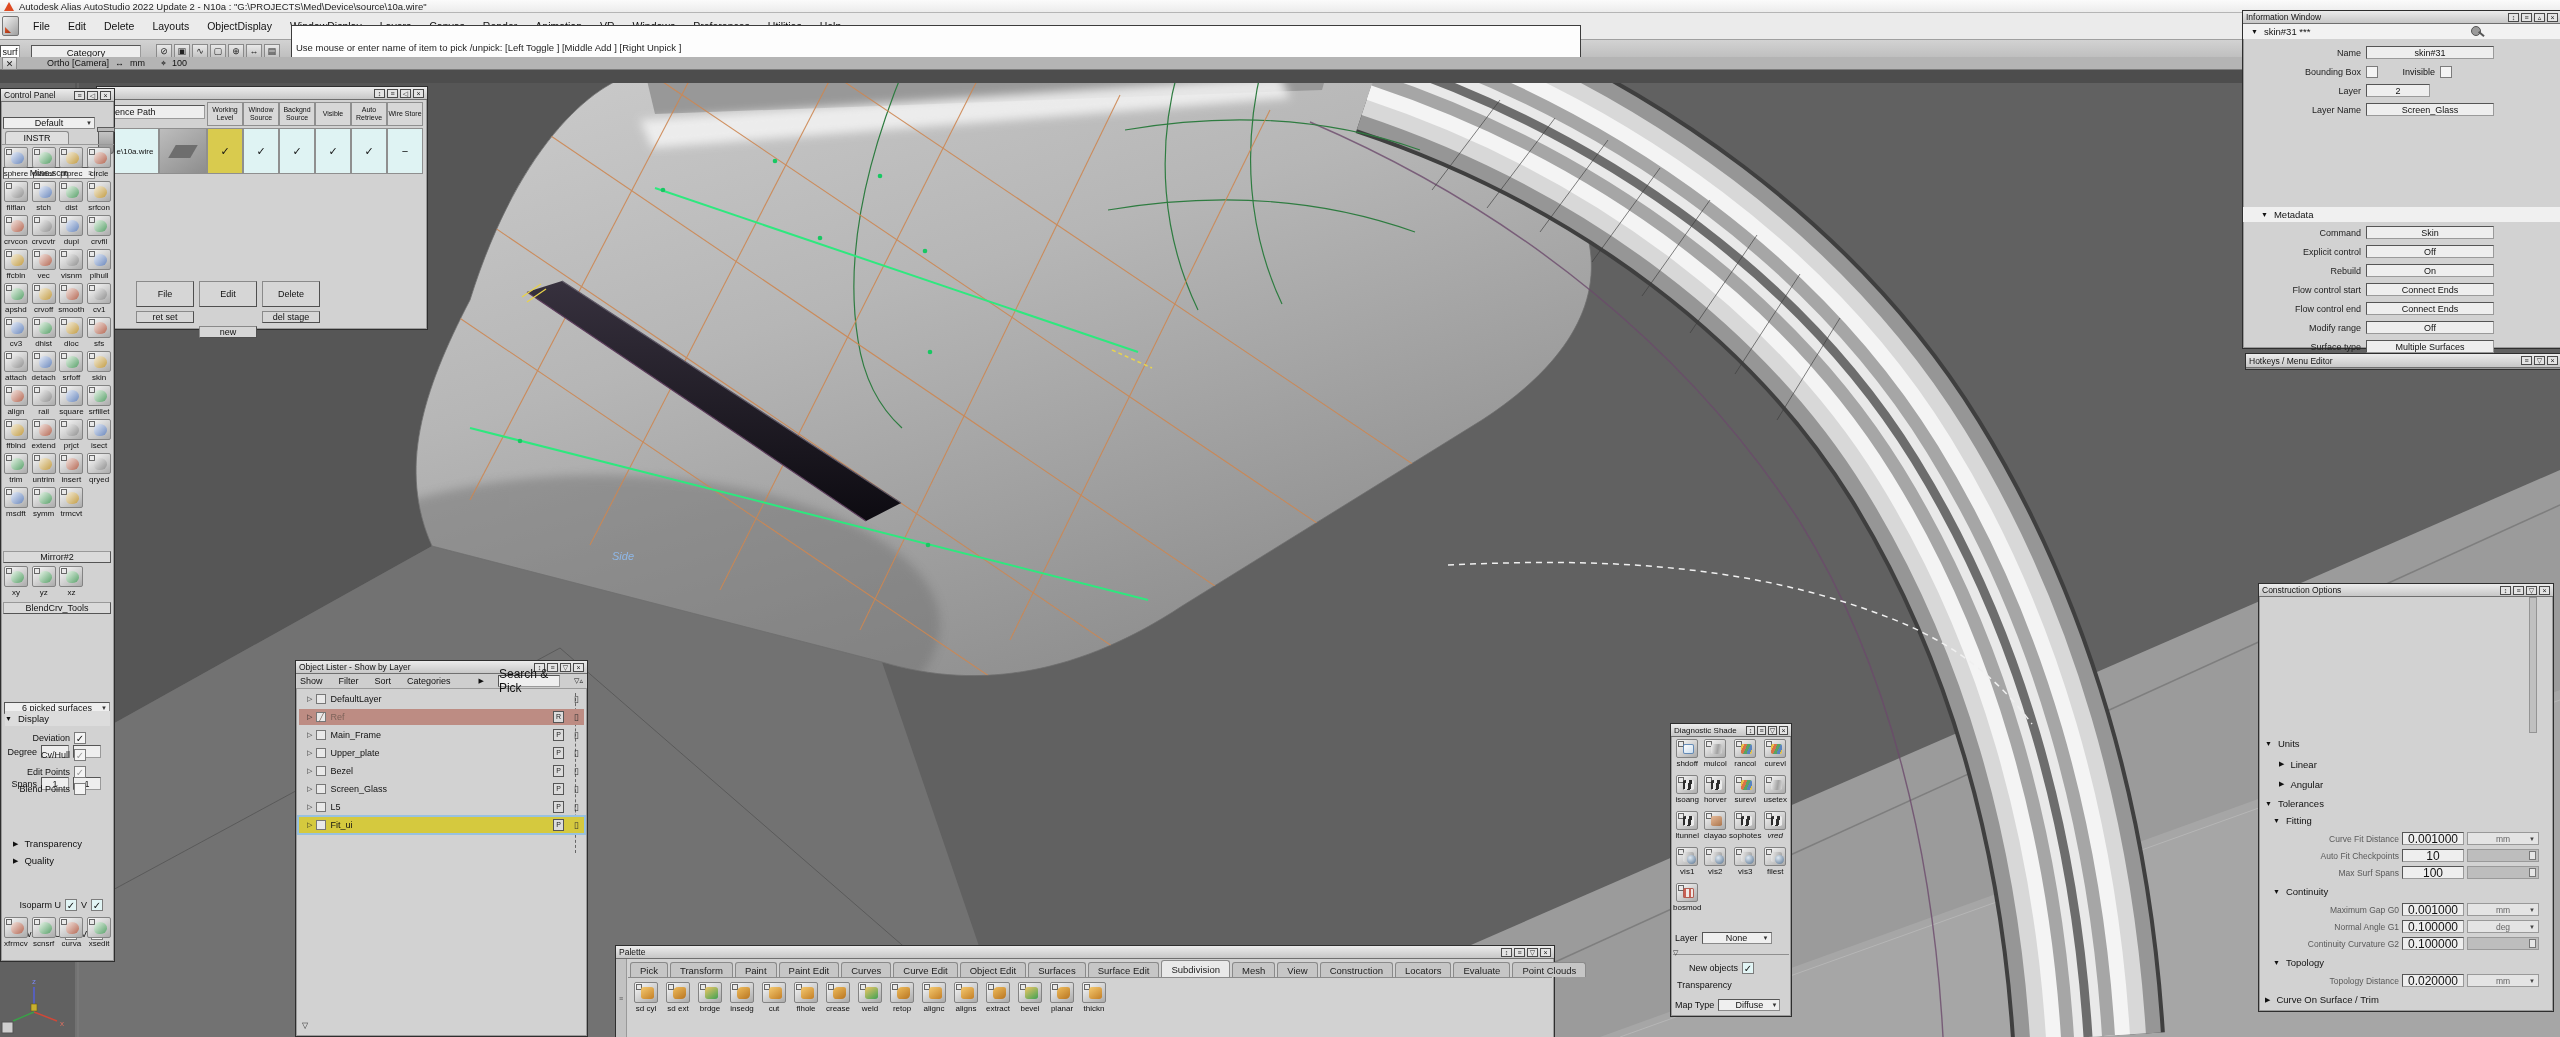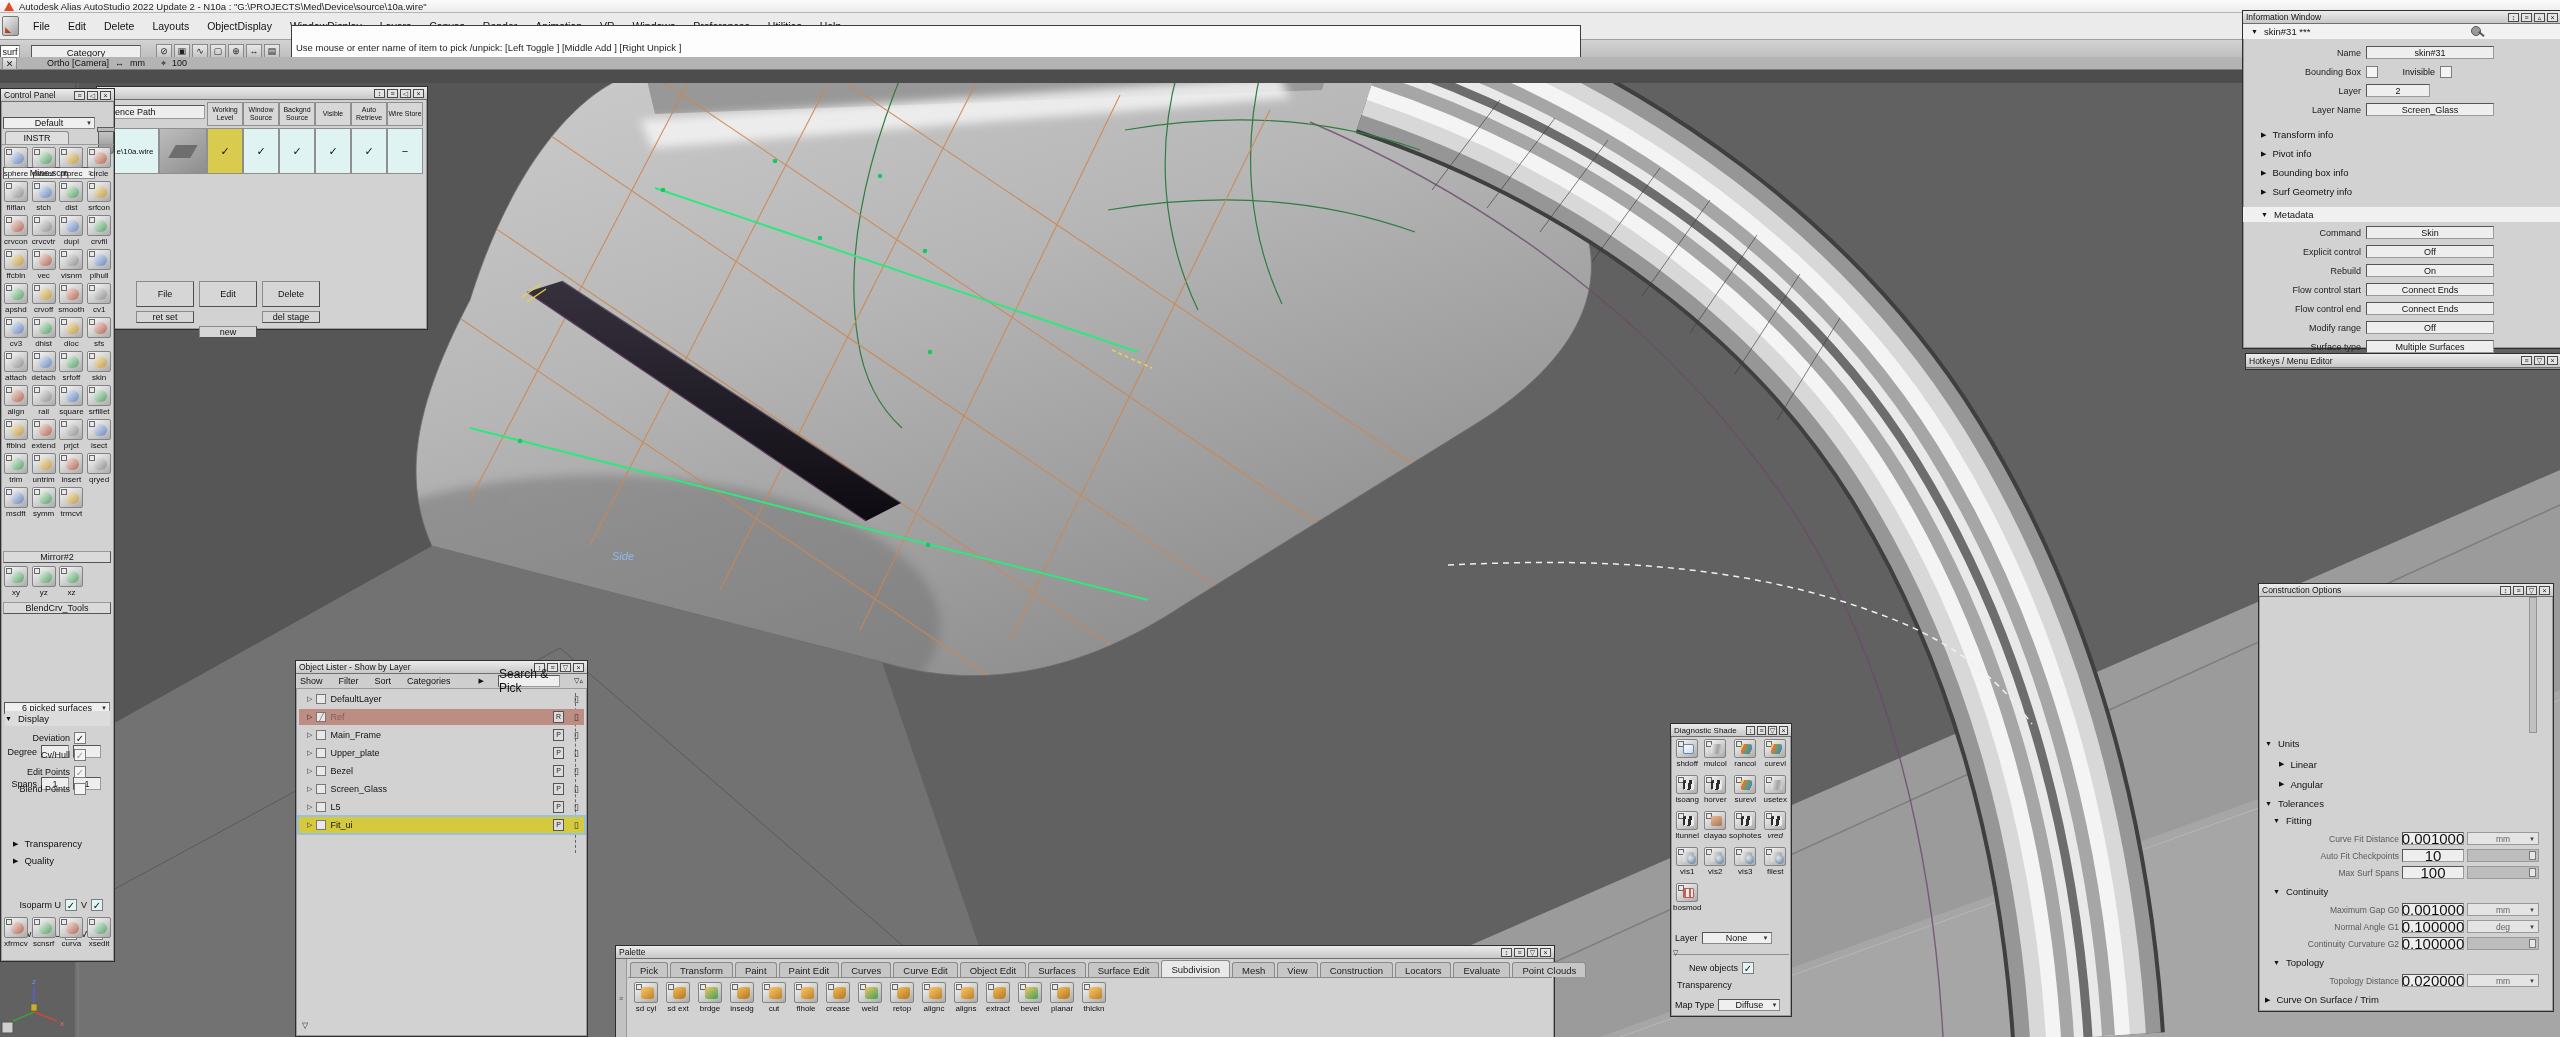--- a/index.html
+++ b/index.html
@@ -100,21 +100,21 @@
   .ol-box{position:absolute;right:5px;font-size:9px;color:#333}
   
   .ptab{height:14px;padding:0 9px;background:#c6c6c6;border:1px solid #8a8a8a;border-bottom:none;
         border-radius:3px 3px 0 0;font-size:9.5px;display:flex;align-items:center;flex:none;color:#222}
   .ptab.active{background:#e9e9e9;height:16px;margin-top:-2px}
   
   .preset{height:14px;margin:1px 0;background:#cecece;border:1px solid #9d9d9d;border-top-color:#eee;border-left-color:#eee;
           display:flex;align-items:center;padding-left:6px;font-size:9px;box-sizing:border-box}
   .co-row{display:flex;align-items:center;height:17px;gap:3px}
   .co-lab{width:138px;text-align:right;color:#5a5a5a;font-size:8.5px;flex:none}
-  .co-val{width:62px;height:13px;font-size:15px;flex:none}
+  .co-val{width:62px;height:13px;font-size:12px;flex:none}
   .co-unit{width:72px;height:13px;background:#e4e4e4;border:1px solid #999;display:flex;align-items:center;
            justify-content:center;gap:10px;font-size:8.5px;color:#666;position:relative;box-sizing:border-box;flex:none}
   .co-unit .co-dd{position:absolute;right:3px;font-size:6px;color:#444}
   .co-slider{background:#bdbdbd}
   .co-handle{position:absolute;right:2px;top:1px;bottom:1px;width:5px;background:#e6e6e6;border:1px solid #777}
   .sec{display:flex;align-items:center;gap:6px;font-size:9.5px;height:15px;color:#111}
   .sec .ar{font-size:7px}
   
   .iw-row{display:flex;align-items:center;height:19px;gap:5px}
   .iw-lab{width:118px;text-align:right;font-size:9px;color:#222;flex:none}
@@ -1168,38 +1168,20 @@
     <span class="cb"></span>
   </div>
   <div class="abs iw-row" style="left:0;top:70px">
     <span class="iw-lab">Layer</span>
     <span class="iw-val sunken" style="width:64px">2</span>
   </div>
   <div class="abs iw-row" style="left:0;top:89px">
     <span class="iw-lab">Layer Name</span>
     <span class="iw-val sunken">Screen_Glass</span>
   </div>
-  <div class="abs" id="iw-sections" style="left:18px;top:114px;width:290px">
-      <div class="sec" style="height: 19px;">
-        <span class="ar">▶</span>
-        <span>Transform info</span>
-      </div>
-      <div class="sec" style="height: 19px;">
-        <span class="ar">▶</span>
-        <span>Pivot info</span>
-      </div>
-      <div class="sec" style="height: 19px;">
-        <span class="ar">▶</span>
-        <span>Bounding box info</span>
-      </div>
-      <div class="sec" style="height: 19px;">
-        <span class="ar">▶</span>
-        <span>Surf Geometry info</span>
-      </div>
-    </div>
   <div class="abs sec" style="left:0;top:196px;width:318px;background:#f0f0f0;padding-left:18px;box-sizing:border-box">
     <span class="ar">▼</span>
       <span>Metadata</span>
   </div>
   <div class="abs" id="iw-metadata" style="left:0;top:212px;width:318px">
       <div class="iw-row">
         <span class="iw-lab">Command</span>
         <span class="iw-val sunken">Skin</span>
       </div>
       <div class="iw-row">

